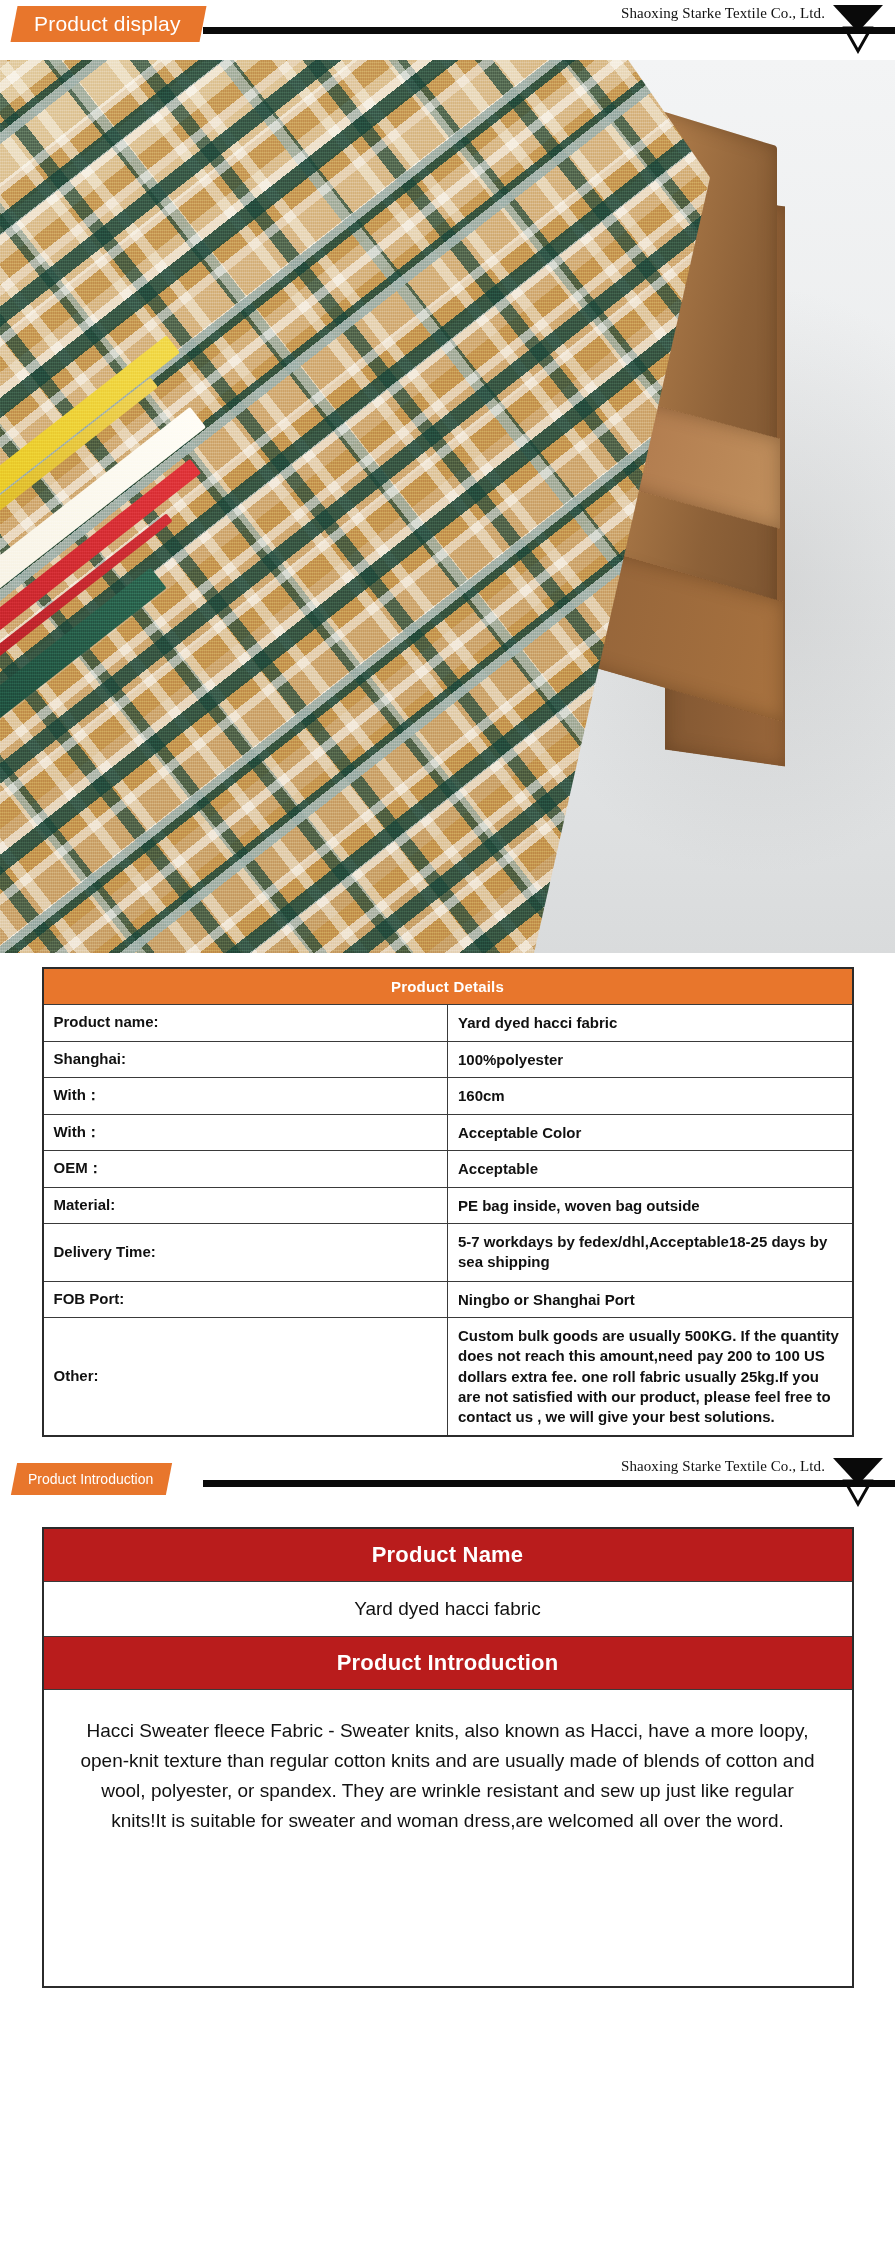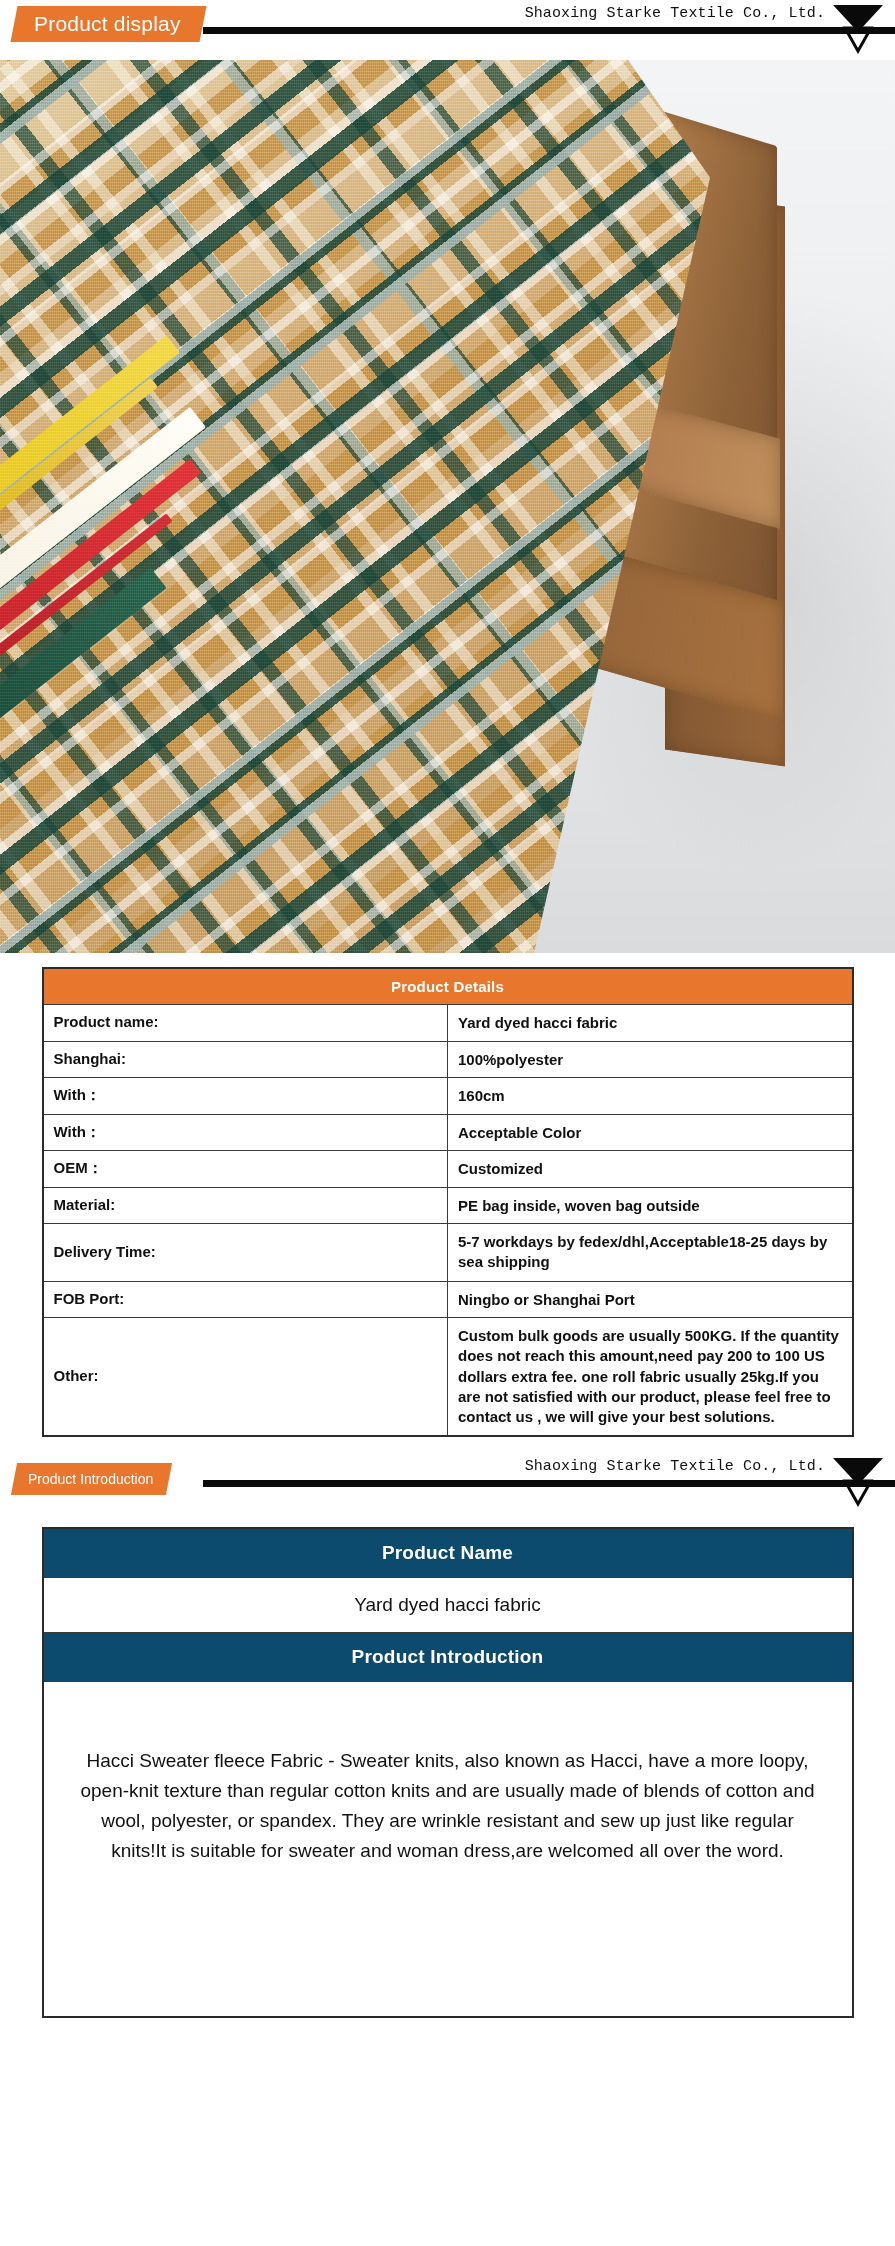--- a/index.html
+++ b/index.html
@@ -66,21 +66,21 @@
     left: 203px;
     right: 0;
     top: 27px;
     height: 7px;
     background: #0a0a0a;
   }
   .banner-company {
     position: absolute;
     right: 70px;
     top: 5px;
-    font-family: Liberation Mono, monospace;
+    font-family: Liberation Serif, serif;
     font-size: 15px;
     color: #111111;
     letter-spacing: .1px;
     white-space: nowrap;
   }
   .banner-logo {
     position: absolute;
     right: 8px;
     top: 2px;
     width: 58px;
@@ -211,39 +211,39 @@
     margin: 14px auto 0 auto;
     border-collapse: collapse;
     table-layout: fixed;
     border: 2px solid #2b2b2b;
   }
   .intro-table td {
     border: 1px solid #3a3a3a;
     text-align: center;
   }
   .intro-head {
-    background: #0c4a6e;
+    background: #b91c1c;
     color: #ffffff;
     font-weight: bold;
-    font-size: 19px;
+    font-size: 22px;
     padding: 13px 8px;
     letter-spacing: .2px;
   }
   .intro-name {
     font-size: 19px;
     font-weight: 400;
     color: #111111;
     padding: 16px 8px;
   }
   .intro-body {
     font-size: 19px;
     font-weight: 400;
     color: #111111;
     line-height: 1.58;
-    padding: 64px 34px 150px 34px;
+    padding: 26px 34px 150px 34px;
     text-align: center;
   }
   .spacer-sm { height: 16px; }
 </style>
 </head>
 <body>
 
 <div class="page">
 
   <div class="banner">
@@ -296,21 +296,21 @@
       <tr>
         <td class="cell-label">With：</td>
         <td class="cell-value">160cm</td>
       </tr>
       <tr>
         <td class="cell-label">With：</td>
         <td class="cell-value">Acceptable Color</td>
       </tr>
       <tr>
         <td class="cell-label">OEM：</td>
-        <td class="cell-value">Customized</td>
+        <td class="cell-value">Acceptable</td>
       </tr>
       <tr>
         <td class="cell-label">Material:</td>
         <td class="cell-value">PE bag inside, woven bag outside</td>
       </tr>
       <tr>
         <td class="cell-label">Delivery Time:</td>
         <td class="cell-value tall">5-7 workdays by fedex/dhl,Acceptable18-25 days by sea shipping</td>
       </tr>
       <tr>

